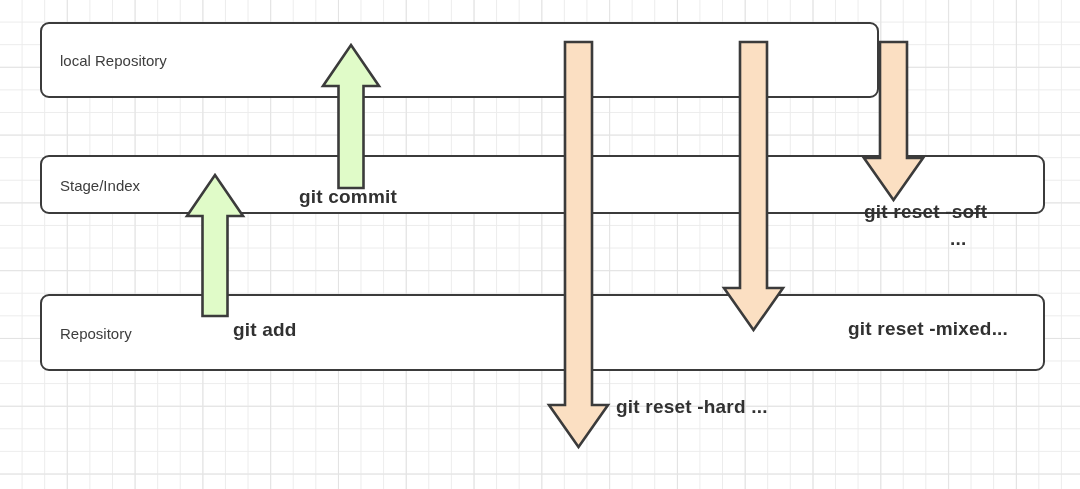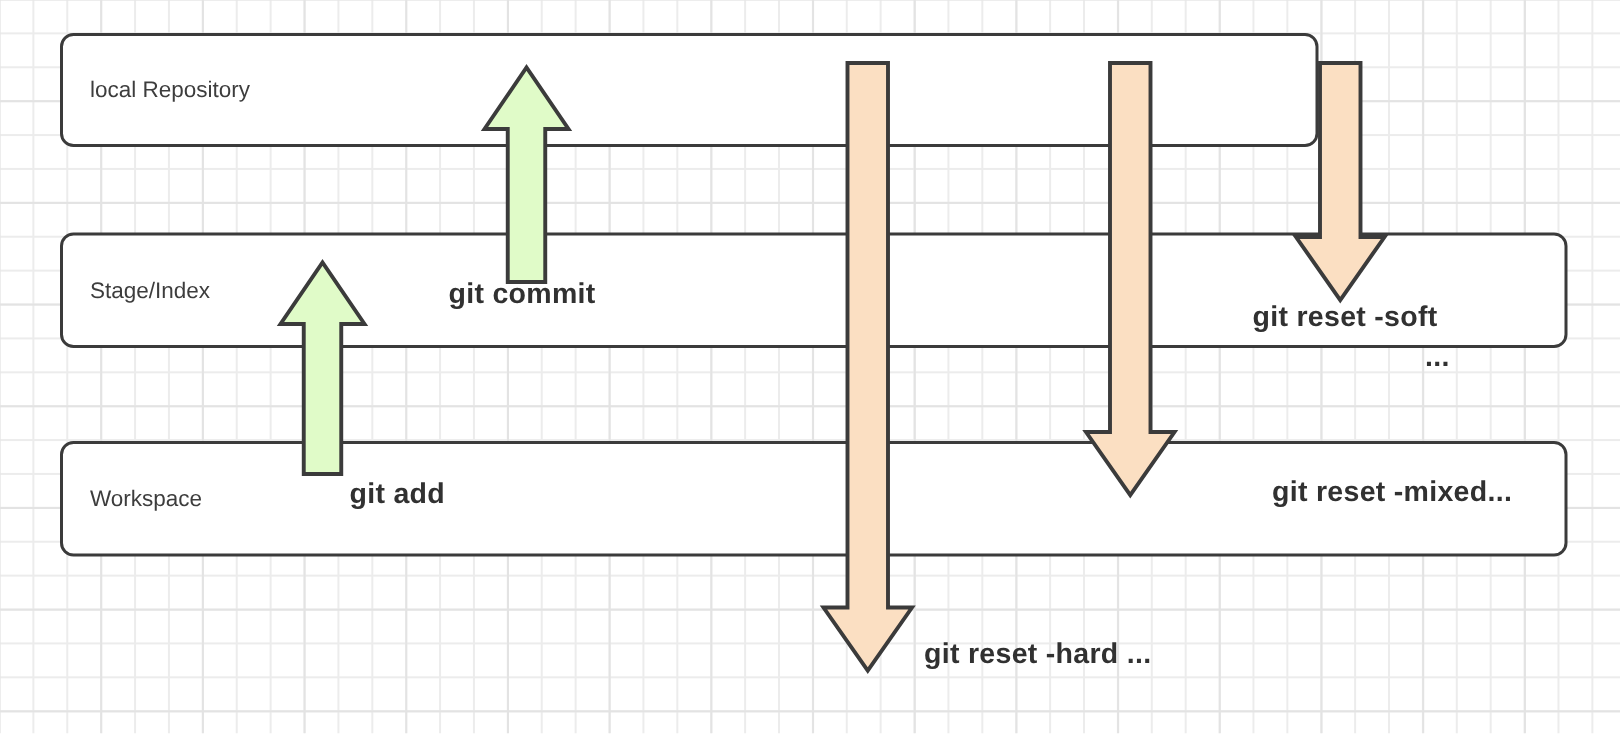--- a/index.html
+++ b/index.html
@@ -48,21 +48,21 @@
     left: 18px;
     top: 50%;
     transform: translateY(-50%);
     font-size: 15px;
     color: #3d3d3d;
     font-family: "Liberation Sans", sans-serif;
     white-space: nowrap;
   }
 
   #box-repo  { left: 40px; top: 22px;  width: 839px; height: 76px; }
-  #box-stage { left: 40px; top: 155px; width: 1005px; height: 77px; }
+  #box-stage { left: 40px; top: 155px; width: 1005px; height: 59px; }
   #box-work  { left: 40px; top: 294px; width: 1005px; height: 77px; }
 
   
   .arrow-svg {
     position: absolute;
     z-index: 3;
     overflow: visible;
   }
   .arrow-shape {
     stroke: #3b3b3b;
@@ -78,24 +78,24 @@
     z-index: 6;
     font-family: "Liberation Sans", sans-serif;
     font-weight: bold;
     font-size: 19px;
     color: #313131;
     white-space: nowrap;
     letter-spacing: 0.2px;
   }
   #lbl-commit     { left: 299px; top: 186px; }
   #lbl-add        { left: 233px; top: 319px; }
-  #lbl-soft       { left: 835px; top: 201px; }
+  #lbl-soft       { left: 864px; top: 201px; }
   #lbl-soft-dots  { left: 950px; top: 228px; }
   #lbl-mixed      { left: 800px; top: 318px; margin-left: 48px; }
-  #lbl-hard       { left: 616px; top: 396px; margin-top: 30px; }
+  #lbl-hard       { left: 616px; top: 396px; }
 </style>
 </head>
 <body>
 
 <div id="canvas">
 
   <div class="grid-major"></div>
 
   <svg class="arrow-svg" id="arrow-hard" style="left:530px; top:40px;" width="90" height="420" viewBox="0 0 90 420">
     <path class="arrow-shape arrow-orange" d="M 35,2 L 62,2 L 62,365 L 78,365 L 48.5,407 L 19,365 L 35,365 Z"></path>
@@ -119,21 +119,21 @@
 
   <div class="area-box" id="box-repo">
     <span class="area-label">local Repository</span>
   </div>
 
   <div class="area-box" id="box-stage">
     <span class="area-label">Stage/Index</span>
   </div>
 
   <div class="area-box" id="box-work">
-    <span class="area-label">Workspace</span>
+    <span class="area-label">Repository</span>
   </div>
 
   <span class="cmd-label" id="lbl-commit">git commit</span>
 
   <span class="cmd-label" id="lbl-add">git add</span>
 
   <span class="cmd-label" id="lbl-soft">git reset -soft</span>
 
   <span class="cmd-label" id="lbl-soft-dots">...</span>
 

